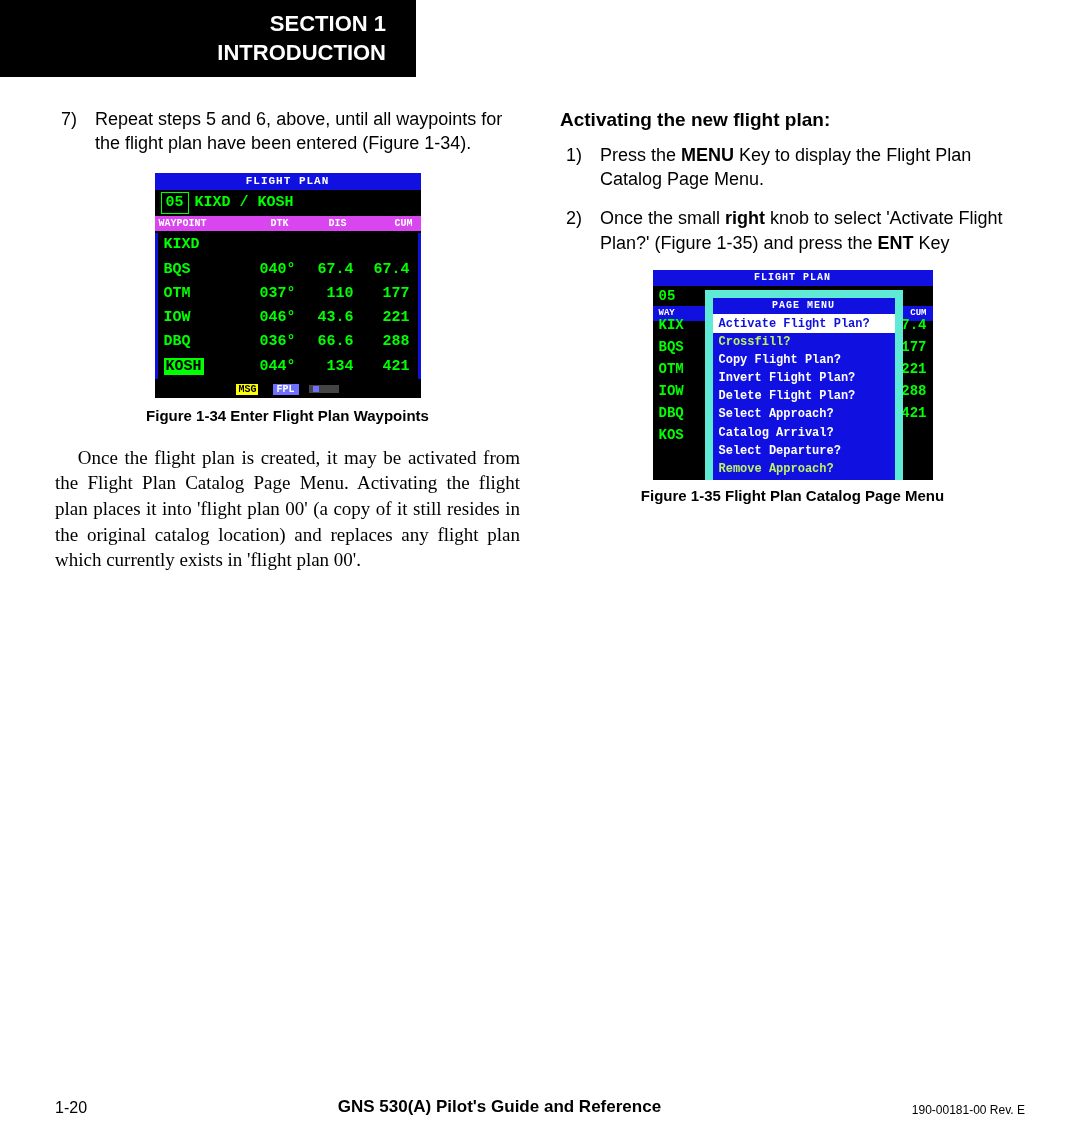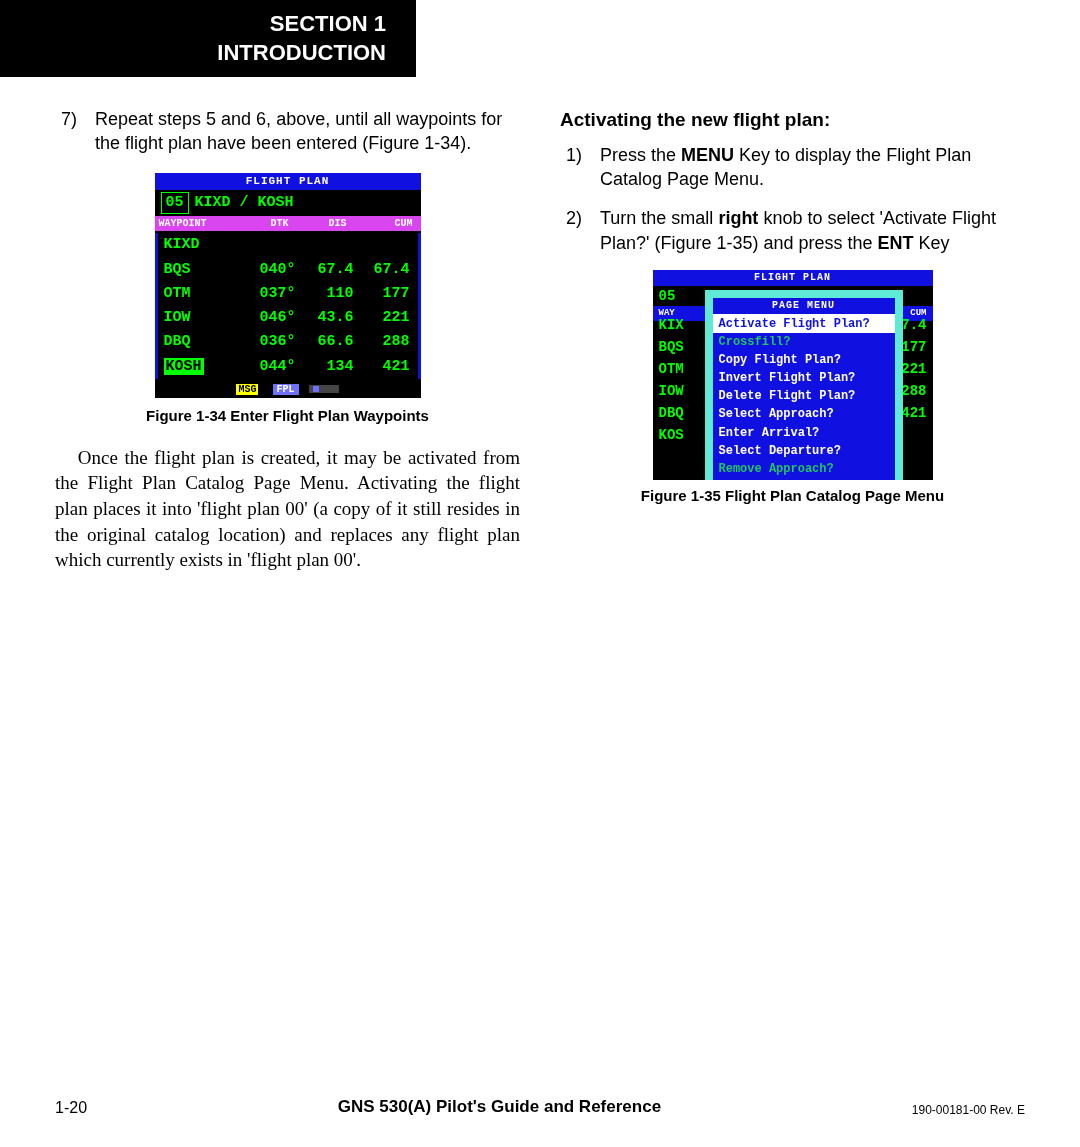--- a/index.html
+++ b/index.html
@@ -182,21 +182,21 @@
   .d35-menu-title{
     text-align:center; font-size:10px; padding:1px 0; border-bottom:1px solid #fff; letter-spacing:1px;
   }
   .d35-menu-item{
     padding:1px 6px;
   }
   .d35-menu-item.sel{
     background:#fff; color:#1010e0;
   }
   .d35-menu-item.dim{
-    color:#22c55e;
+    color:#bef264;
   }
   .d35-footer{
     position:absolute; bottom:0; left:0; right:0;
     background:#000; text-align:center; font-size:10px; padding:2px 0; z-index:2;
   }
 
   .page-footer {
     position: absolute;
     bottom: 30px;
     left: 0; right: 0;
@@ -293,21 +293,21 @@
     <div class="step">
       <div class="step-num">1)</div>
       <div class="step-text">
         <span>Press the </span><span class="bold">MENU</span><span> Key to display the Flight Plan Catalog Page Menu.</span>
       </div>
     </div>
 
     <div class="step">
       <div class="step-num">2)</div>
       <div class="step-text">
-        <span>Turn the small </span><span class="bold">right</span><span> knob to select 'Activate Flight Plan?' (Figure 1-35) and press the </span><span class="bold">ENT</span><span> Key</span>
+        <span>Once the small </span><span class="bold">right</span><span> knob to select 'Activate Flight Plan?' (Figure 1-35) and press the </span><span class="bold">ENT</span><span> Key</span>
       </div>
     </div>
 
     <div class="device35">
       <div class="d35-bg"></div>
       <div class="d35-title">FLIGHT PLAN</div>
       <div class="d35-back-row">
         <span>05</span>
           <span></span>
       </div>
@@ -333,21 +333,21 @@
         </div>
       <div class="d35-menu">
         <div class="d35-menu-title">PAGE MENU</div>
         <div id="d35-menu-items">
             <div class="d35-menu-item sel">Activate Flight Plan?</div>
             <div class="d35-menu-item dim">Crossfill?</div>
             <div class="d35-menu-item">Copy Flight Plan?</div>
             <div class="d35-menu-item">Invert Flight Plan?</div>
             <div class="d35-menu-item">Delete Flight Plan?</div>
             <div class="d35-menu-item">Select Approach?</div>
-            <div class="d35-menu-item">Enter Arrival?</div>
+            <div class="d35-menu-item">Catalog Arrival?</div>
             <div class="d35-menu-item">Select Departure?</div>
             <div class="d35-menu-item dim">Remove Approach?</div>
             <div class="d35-menu-item dim">Remove Arrival?</div>
           </div>
       </div>
       <div class="d35-footer">
         <span class="msg" style="background:#ff0;color:#000;padding:0 2px;font-weight:bold;">MSG</span>
         <span class="fpl" style="background:#7070ff;color:#fff;padding:0 4px;margin-left:8px;font-weight:bold;">FPL</span>
         <span class="bar" style="display:inline-block;width:30px;height:8px;background:#444;vertical-align:middle;margin-left:4px;position:relative;"></span>
       </div>

